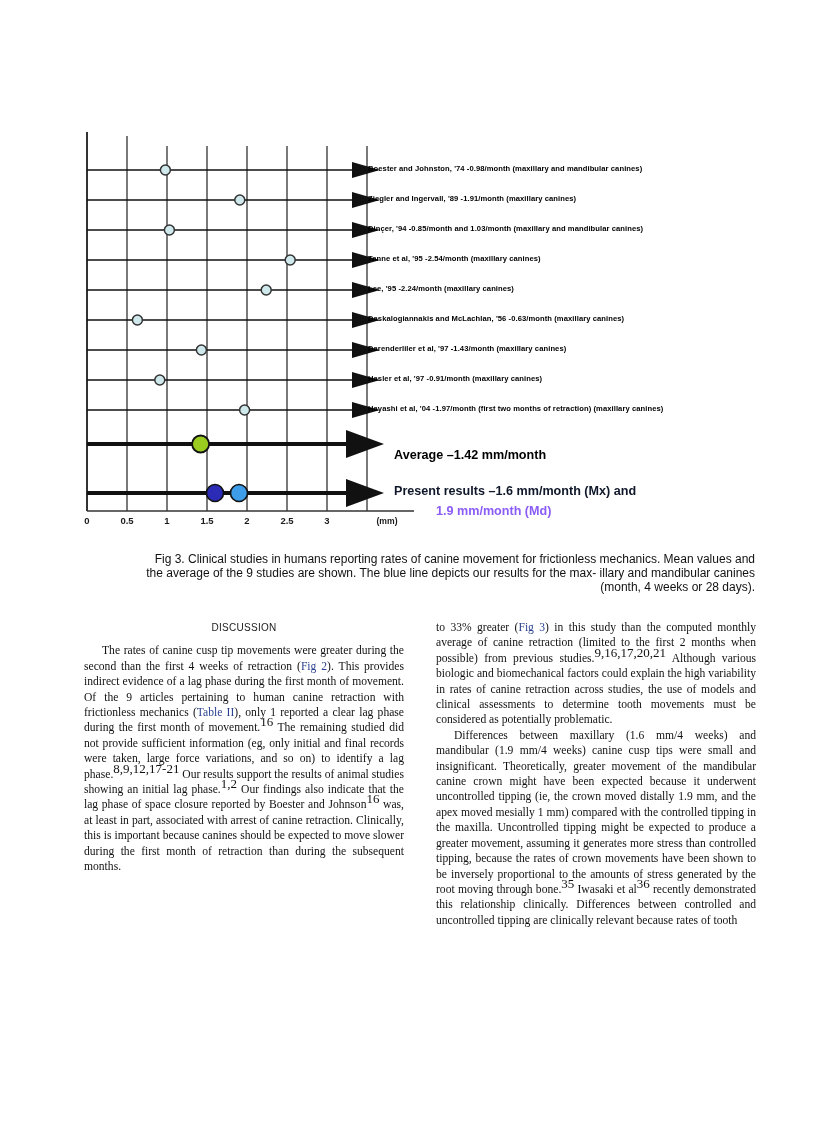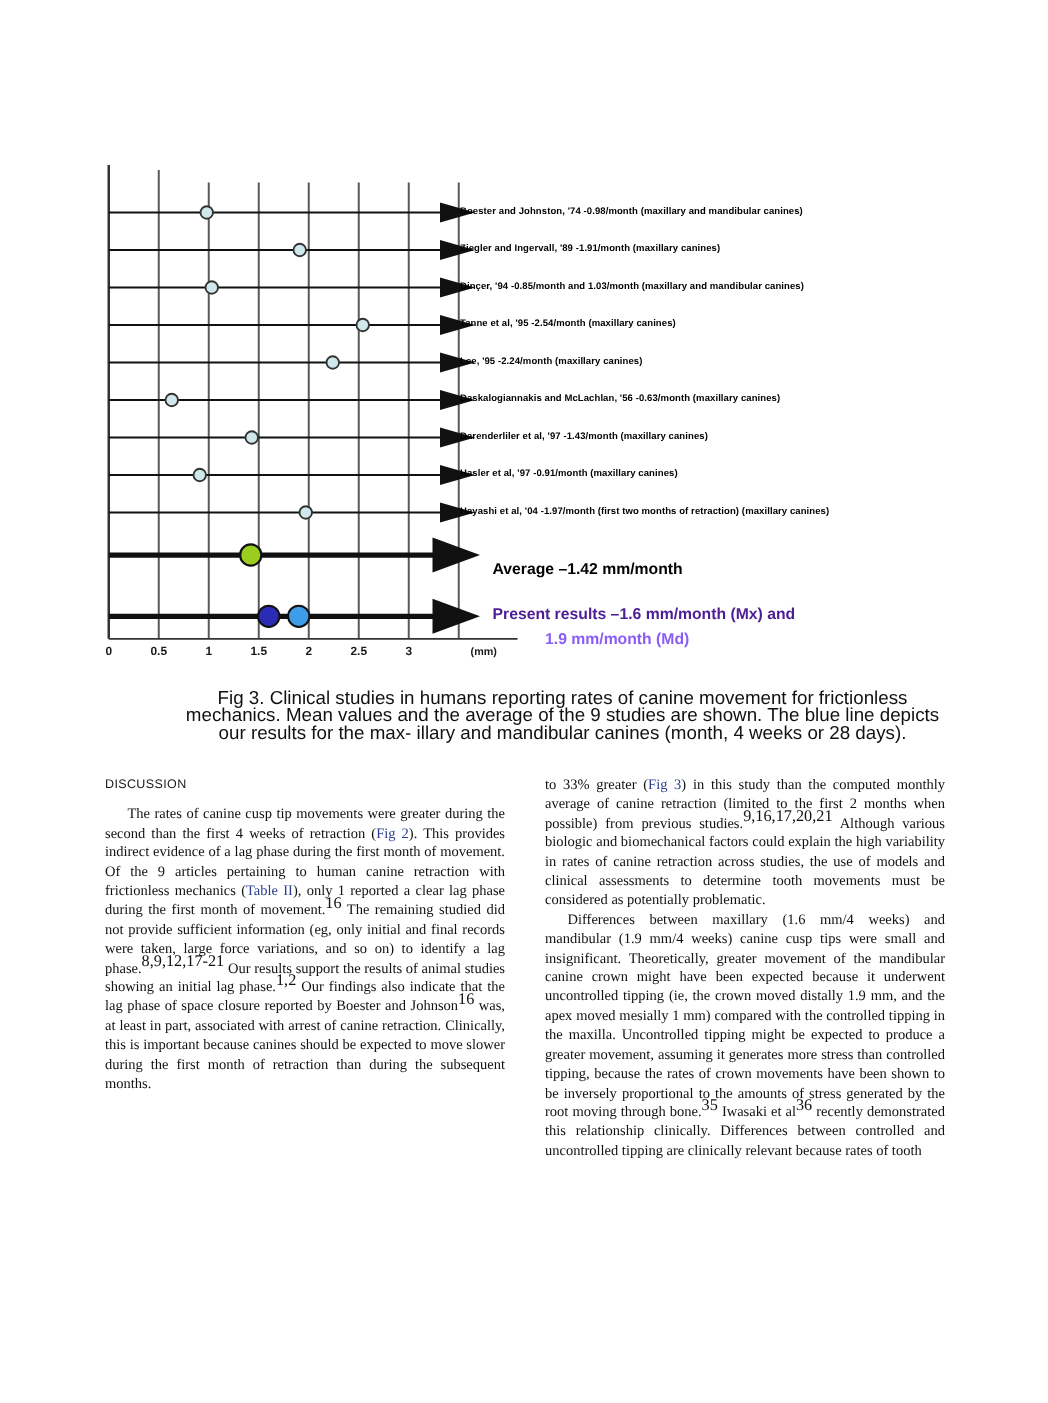--- a/index.html
+++ b/index.html
@@ -75,34 +75,34 @@
   }
   .big-label {
     position: absolute;
     left: 310px;
     font-family: "Liberation Sans", sans-serif;
     font-size: 12.6px;
     font-weight: bold;
     white-space: nowrap;
   }
   #avg-label { color: #000000; }
-  #present-label-mx { color: #4c1d95; }
+  #present-label-mx { color: #0f172a; }
   #present-label-md { color: #8b5cf6; left: 352px; }
 
   
   #figure-caption {
     position: absolute;
     left: 145px;
     top: 552px;
     width: 610px;
     font-family: "Liberation Sans", sans-serif;
-    font-size: 15px;
+    font-size: 12px;
     line-height: 14.2px;
     color: #111111;
-    text-align: center;
+    text-align: right;
   }
   #figure-caption .cap-lead { font-weight: normal; }
 
   
   #body-columns {
     position: absolute;
     left: 84px;
     top: 620px;
     width: 672px;
     height: 430px;
@@ -120,21 +120,21 @@
   #col-left { left: 0; }
   #col-right { left: 352px; }
 
   .sec-head {
     font-family: "Liberation Sans", sans-serif;
     font-size: 10px;
     font-weight: normal;
     letter-spacing: 0.3px;
     color: #1a1a1a;
     margin-bottom: 8px;
-    text-align: left;
+    text-align: center;
   }
   .para {
     margin: 0;
     text-indent: 18px;
     text-align: justify;
   }
   .para + .para { margin-top: 0px; }
   .para.no-indent { text-indent: 0; }
   .xref { color: #2a3f8f; }
   sup {

